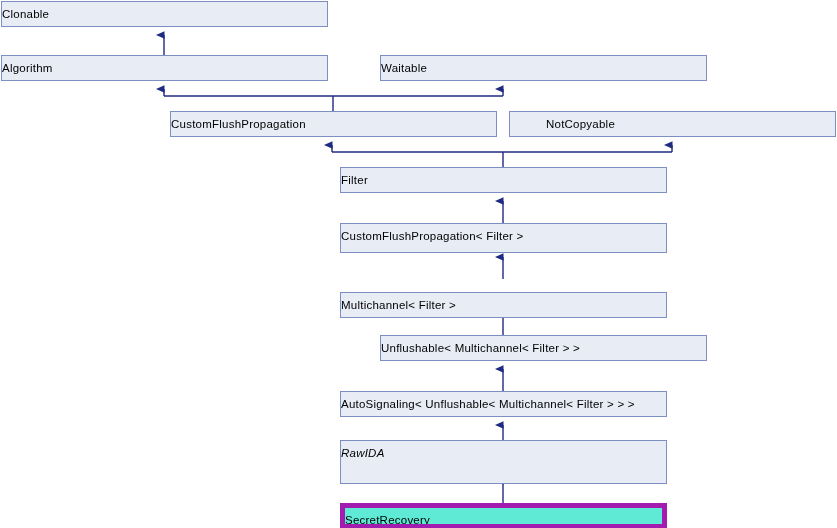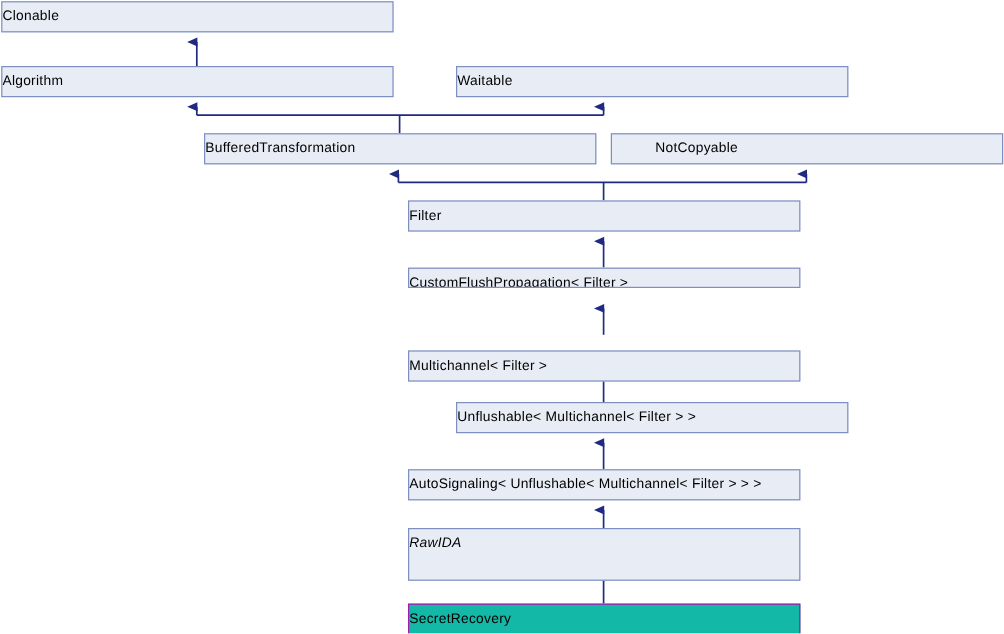--- a/index.html
+++ b/index.html
@@ -32,22 +32,22 @@
     border: 1px solid #7c8fc0;
     background: #e8ecf5;
     color: #000000;
     font-size: 11.5px;
     line-height: 24px;
     white-space: nowrap;
     overflow: hidden;
     letter-spacing: 0.02em;
   }
   .node.current {
-    border: 1px solid #a21caf;
-    background: #14b8a6;
+    border: 5px solid #a21caf;
+    background: #5eead4;
   }
   .node-label {
     display: block;
     width: 100%;
     height: 100%;
   }
 </style>
 </head>
 <body>
 
@@ -110,29 +110,29 @@
       <div class="node" style="left: 1px; top: 1px; width: 327px; height: 26px;">
         <span class="node-label">Clonable</span>
       </div>
       <div class="node" style="left: 1px; top: 55px; width: 327px; height: 26px;">
         <span class="node-label">Algorithm</span>
       </div>
       <div class="node" style="left: 340px; top: 55px; width: 327px; height: 26px; margin-left: 40px;">
         <span class="node-label">Waitable</span>
       </div>
       <div class="node" style="left: 170px; top: 111px; width: 327px; height: 26px;">
-        <span class="node-label">BufferedTransformation</span>
+        <span class="node-label">CustomFlushPropagation</span>
       </div>
       <div class="node" style="left: 509px; top: 111px; width: 327px; height: 26px; padding-left: 36px;">
         <span class="node-label">NotCopyable</span>
       </div>
       <div class="node" style="left: 340px; top: 167px; width: 327px; height: 26px;">
         <span class="node-label">Filter</span>
       </div>
-      <div class="node" style="left: 340px; top: 223px; width: 327px; height: 17px;">
+      <div class="node" style="left: 340px; top: 223px; width: 327px; height: 30px;">
         <span class="node-label">CustomFlushPropagation&lt; Filter &gt;</span>
       </div>
       <div class="node" style="left: 340px; top: 292px; width: 327px; height: 26px;">
         <span class="node-label">Multichannel&lt; Filter &gt;</span>
       </div>
       <div class="node" style="left: 340px; top: 335px; width: 327px; height: 26px; margin-left: 40px;">
         <span class="node-label">Unflushable&lt; Multichannel&lt; Filter &gt; &gt;</span>
       </div>
       <div class="node" style="left: 340px; top: 391px; width: 327px; height: 26px;">
         <span class="node-label">AutoSignaling&lt; Unflushable&lt; Multichannel&lt; Filter &gt; &gt; &gt;</span>

